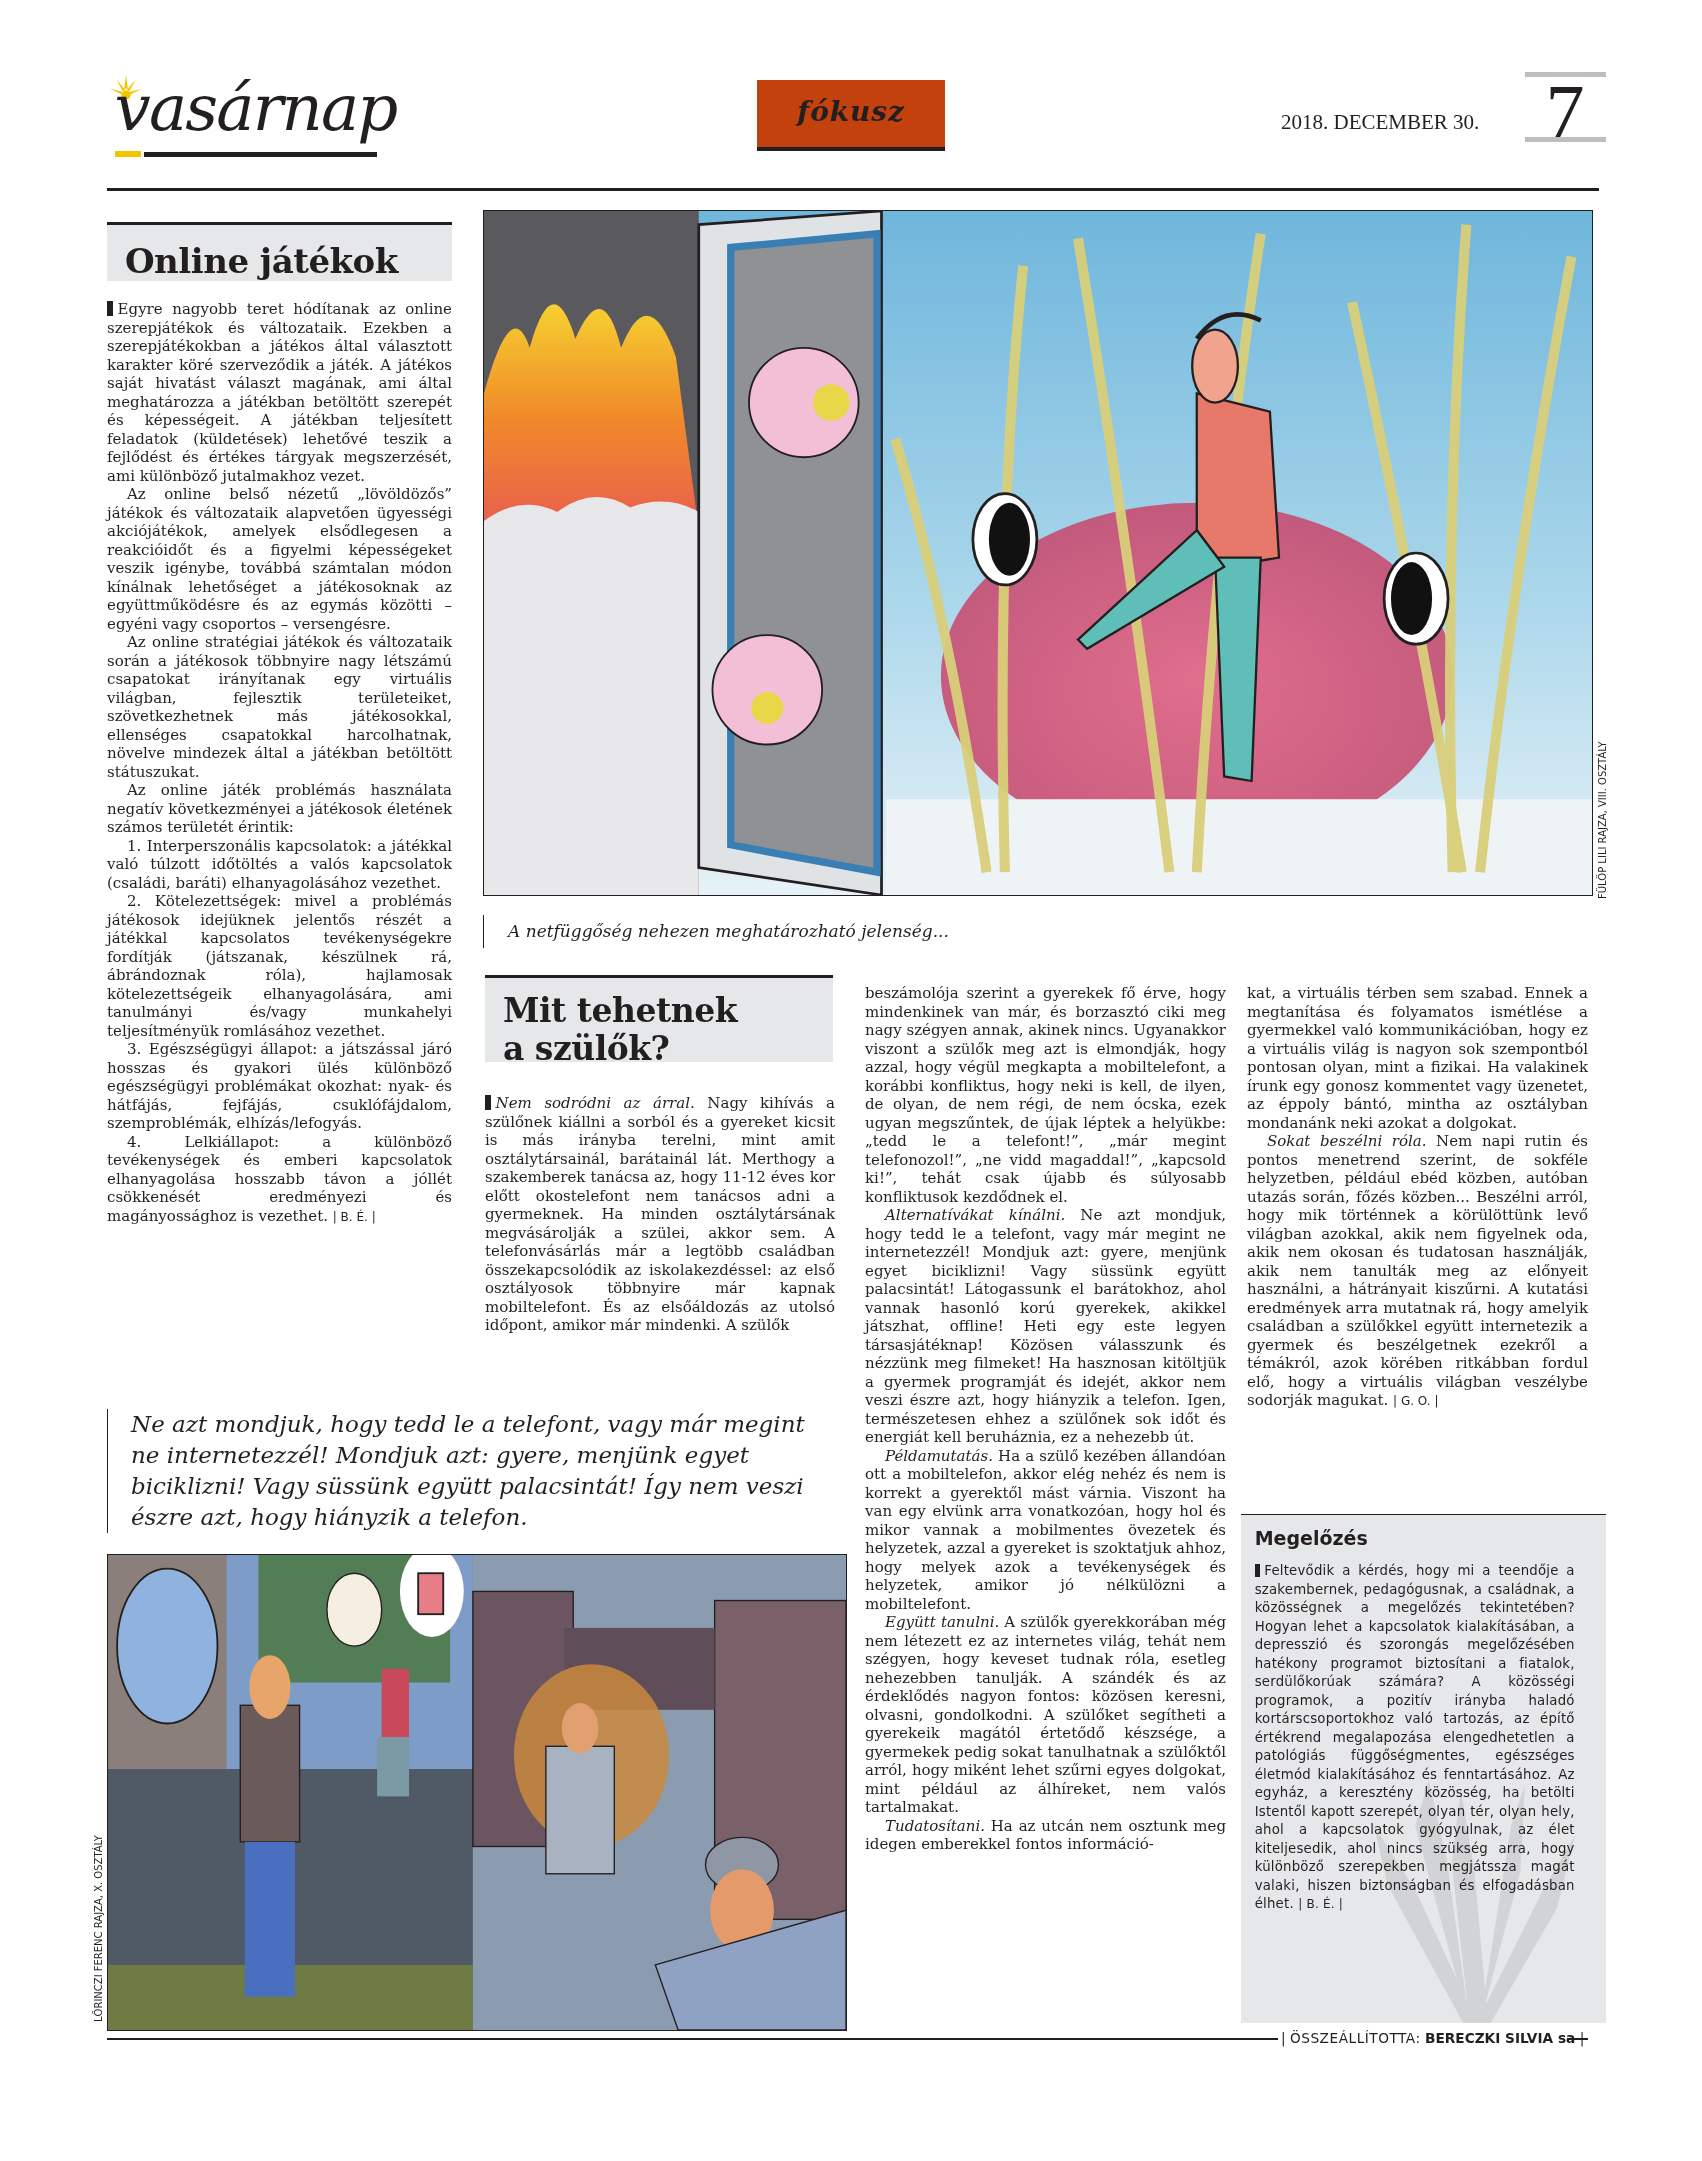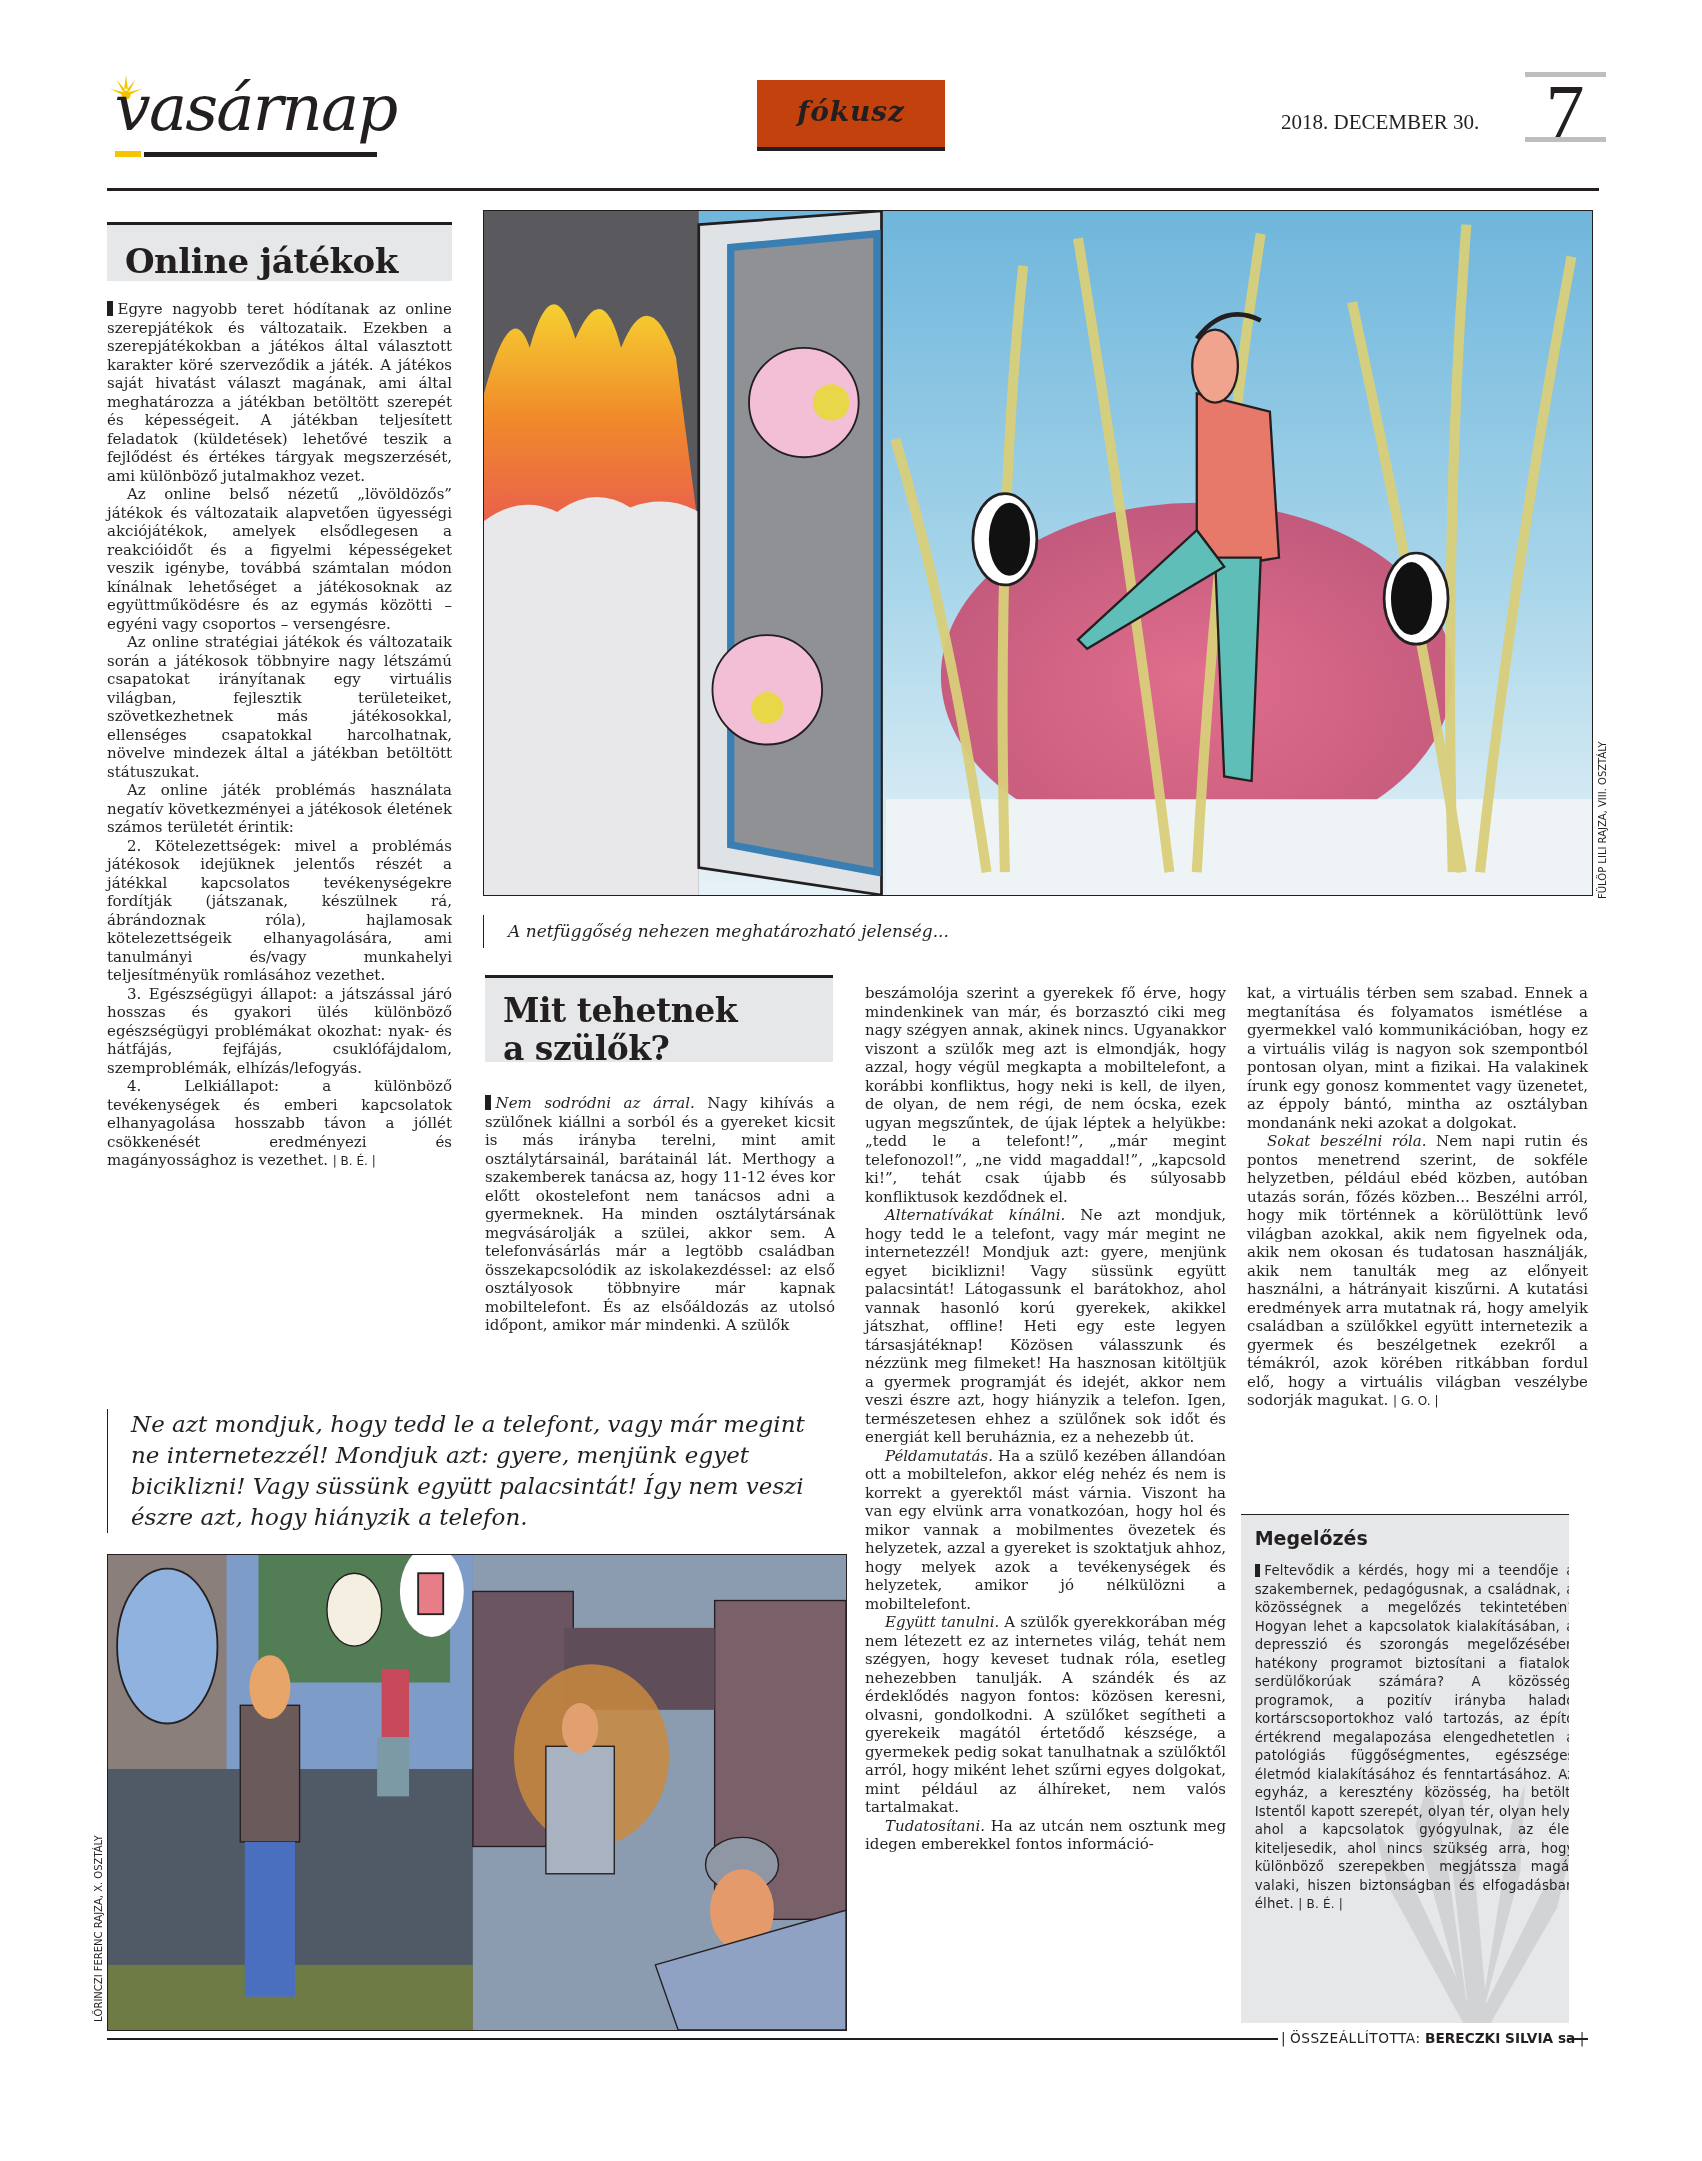--- a/index.html
+++ b/index.html
@@ -39,21 +39,21 @@
   
   .img-top { left:483px; top:210px; width:1110px; height:686px; border:1.4px solid #231f20; box-sizing:border-box; overflow:hidden; background:#8fc6df; }
   .img-bottom { left:107px; top:1554px; width:740px; height:477px; border:1.4px solid #231f20; box-sizing:border-box; overflow:hidden; background:#5c6a7a; }
   .credit { font-family:"DejaVu Sans", sans-serif; font-size:10px; color:#231f20; white-space:nowrap; transform-origin:left top; transform:rotate(-90deg); letter-spacing:0px; }
   .credit-top { left:1597px; top:899px; }
   .credit-bottom { left:93px; top:2022px; }
   
   .caption { left:483px; top:915px; height:33px; border-left:1.8px solid #231f20; padding-left:24px; font-family:"DejaVu Serif", serif; font-style:italic; font-size:17px; line-height:33px; white-space:nowrap; }
   .quote { left:107px; top:1409px; width:732px; border-left:1.8px solid #231f20; padding-left:23px; font-family:"DejaVu Serif", serif; font-style:italic; font-size:23px; line-height:31px; box-sizing:border-box; }
   
-  .box-meg { left:1241px; top:1514px; width:328px; height:509px; background:#e6e7e8; border-top:1.8px solid #231f20; box-sizing:border-box; overflow:hidden; }
+  .box-meg { left:1241px; top:1514px; width:365px; height:509px; background:#e6e7e8; border-top:1.8px solid #231f20; box-sizing:border-box; overflow:hidden; }
   .box-meg h3 { margin:0; position:absolute; left:13.7px; top:12px; font-family:"DejaVu Sans", sans-serif; font-weight:bold; font-size:19px; color:#231f20; }
   .box-meg .txt { position:absolute; left:13.7px; top:47px; width:320px; font-family:"DejaVu Sans", sans-serif; font-size:13.3px; line-height:18.5px; text-align:justify; letter-spacing:0.2px; }
   .box-meg .txt .marker { height:13px; width:5px; }
   
   .foot-rule { left:107px; top:2038px; width:1171px; height:2.3px; background:#231f20; }
   .foot-rule2 { left:1567px; top:2038px; width:20.6px; height:2.3px; background:#231f20; }
   .footer-credit { left:1281px; top:2030px; font-family:"DejaVu Sans", sans-serif; font-size:13.7px; white-space:nowrap; color:#231f20; }
   .footer-credit .lbl { font-weight:normal; letter-spacing:0.5px; }
   .footer-credit .nm { font-weight:bold; }
 </style>
@@ -88,20 +88,21 @@
 
 <div class="abs headbox h-online">
   <h2>Online játékok</h2>
 </div>
 
 <div class="abs col col-1">
   <p class="first"><span class="marker"></span><span>Egyre nagyobb teret hódítanak az online szerepjátékok és változataik. Ezekben a szerepjátékokban a játékos által választott karakter köré szerveződik a játék. A játékos saját hivatást választ magának, ami által meghatározza a játékban betöltött szerepét és képességeit. A játékban teljesített feladatok (küldetések) lehetővé teszik a fejlődést és értékes tárgyak megszerzését, ami különböző jutalmakhoz vezet.</span></p>
   <p>Az online belső nézetű „lövöldözős” játékok és változataik alapvetően ügyességi akciójátékok, amelyek elsődlegesen a reakcióidőt és a figyelmi képességeket veszik igénybe, továbbá számtalan módon kínálnak lehetőséget a játékosoknak az együttműködésre és az egymás közötti – egyéni vagy csoportos – versengésre.</p>
   <p>Az online stratégiai játékok és változataik során a játékosok többnyire nagy létszámú csapatokat irányítanak egy virtuális világban, fejlesztik területeiket, szövetkezhetnek más játékosokkal, ellenséges csapatokkal harcolhatnak, növelve mindezek által a játékban betöltött státuszukat.</p>
   <p>Az online játék problémás használata negatív következményei a játékosok életének számos területét érintik:</p>
+  <p>1. Interperszonális kapcsolatok: a játékkal való túlzott időtöltés a valós kapcsolatok (családi, baráti) elhanyagolásához vezethet.</p>
   <p>2. Kötelezettségek: mivel a problémás játékosok idejüknek jelentős részét a játékkal kapcsolatos tevékenységekre fordítják (játszanak, készülnek rá, ábrándoznak róla), hajlamosak kötelezettségeik elhanyagolására, ami tanulmányi és/vagy munkahelyi teljesítményük romlásához vezethet.</p>
   <p>3. Egészségügyi állapot: a játszással járó hosszas és gyakori ülés különböző egészségügyi problémákat okozhat: nyak- és hátfájás, fejfájás, csuklófájdalom, szemproblémák, elhízás/lefogyás.</p>
   <p><span>4. Lelkiállapot: a különböző tevékenységek és emberi kapcsolatok elhanyagolása hosszabb távon a jóllét csökkenését eredményezi és magányossághoz is vezethet.</span> <span class="sig">| B. É. |</span></p>
 </div>
 
 <div class="abs img-top" aria-label="Colored pencil drawing: a figure striding out of a tablet screen among tree-like strands with eyes, flames and flowers on the left">
   <svg width="100%" height="100%" viewBox="0 0 2425 1500" preserveAspectRatio="none">
     <defs>
       <linearGradient id="skyg" x1="0" y1="0" x2="0" y2="1">
         <stop offset="0" stop-color="#6fb6dc"></stop>

